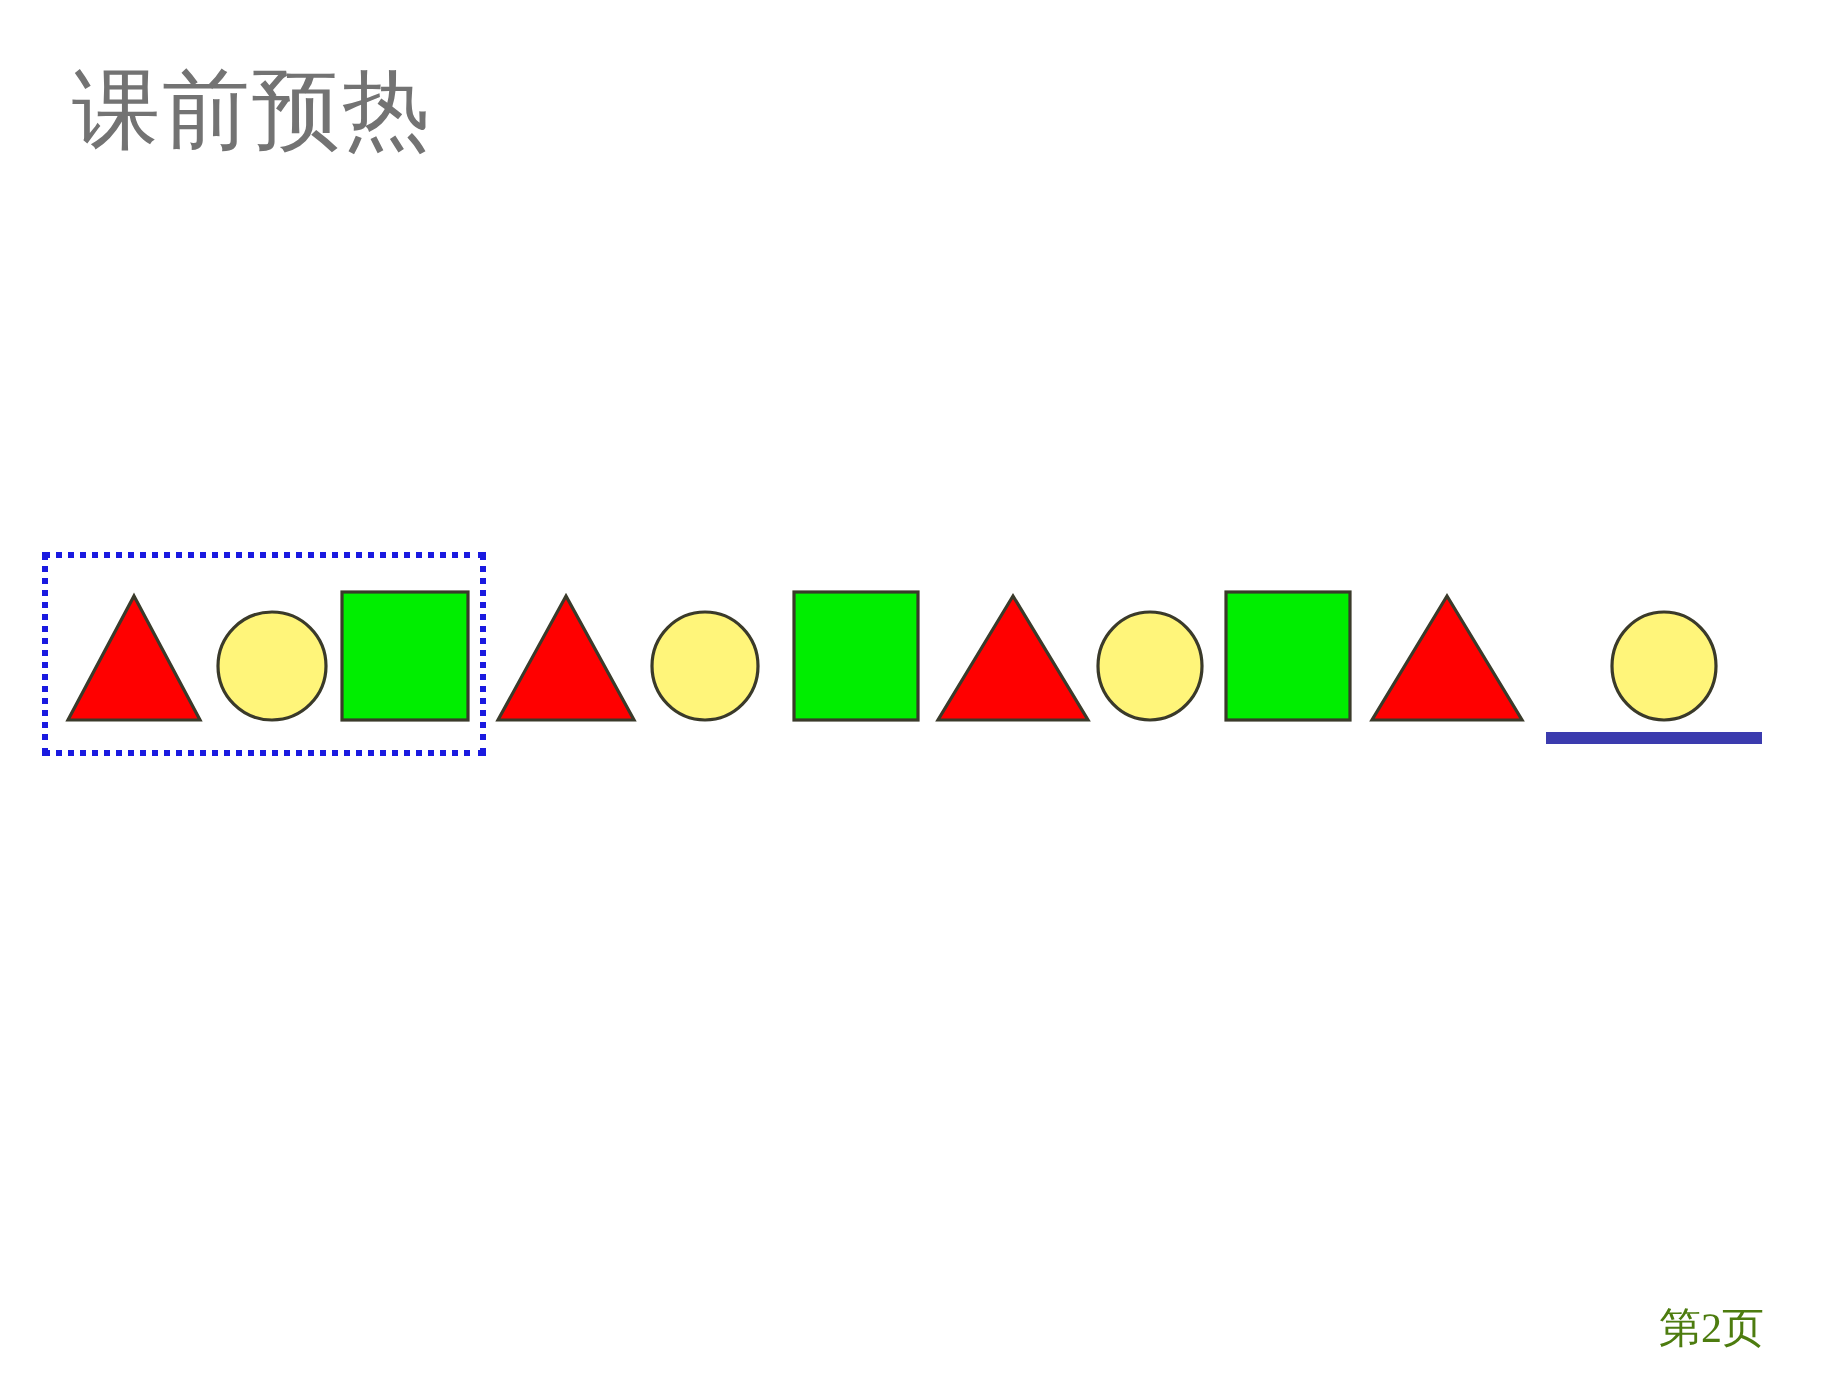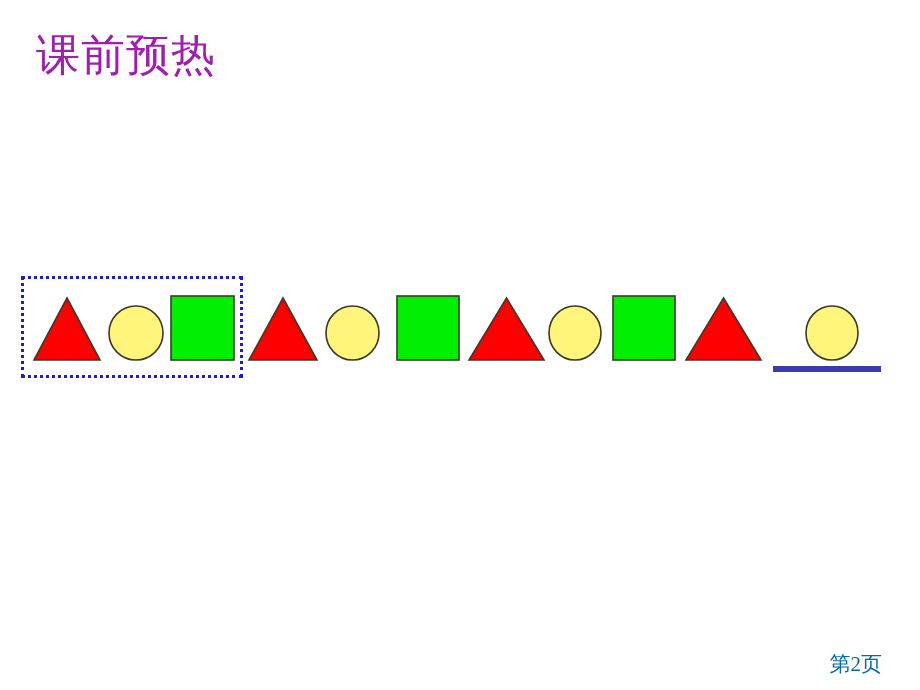--- a/index.html
+++ b/index.html
@@ -61,31 +61,31 @@
     top: 106px;
     width: 108px;
     height: 6px;
     background: #3b3bae;
   }
   #page-footer {
     position: absolute;
     right: 38px;
     bottom: 12px;
     font-size: 21px;
-    color: #0369a1;
+    color: #4d7c0f;
     font-family: "Liberation Serif", "DejaVu Serif", serif;
     white-space: nowrap;
   }
 </style>
 </head>
 <body>
 
 <div id="slide" style="background: rgb(255, 255, 255);">
 
-  <div id="slide-title" style="color: #a21caf;">课前预热</div>
+  <div id="slide-title" style="color: #737373;">课前预热</div>
 
   <div id="pattern-strip">
 
     <div id="highlight-box" style="border-color: rgb(26, 26, 224);"></div>
 
     <div id="shapes-layer">
         <div class="shape" style="left: 33px; top: 37px; width: 68px; height: 64px;">
           <svg width="68" height="64" viewBox="0 0 68 64">
             <polygon points="34,1 67,63 1,63" fill="#FF0000" stroke="#3A3A2A" stroke-width="1.6"></polygon>
           </svg>

